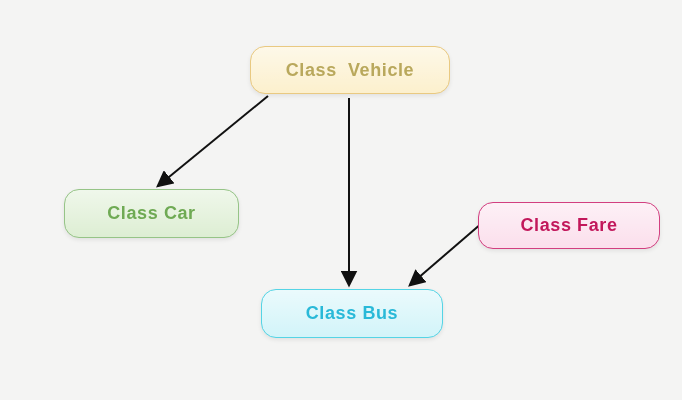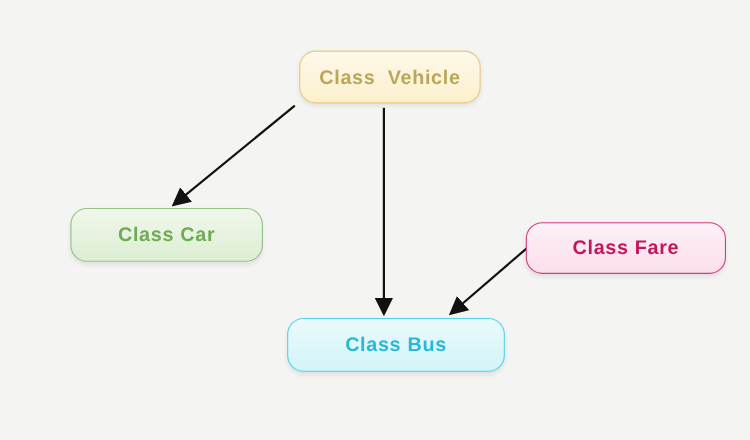--- a/index.html
+++ b/index.html
@@ -33,24 +33,24 @@
     border: 1.6px solid #999;
     display: flex;
     align-items: center;
     justify-content: center;
     font-size: 18px;
     font-weight: 700;
     letter-spacing: 0.6px;
     white-space: pre;
     box-shadow: 0 2px 4px rgba(0,0,0,0.08);
   }
-  .node-vehicle { left: 272px; top: 46px;  width: 165px; height: 48px; justify-content: center; }
+  .node-vehicle { left: 250px; top: 46px;  width: 200px; height: 48px; justify-content: center; }
   .node-car     { left: 64px;  top: 189px; width: 175px; height: 49px; }
   .node-fare    { left: 478px; top: 174px; width: 182px; height: 47px; margin-top: 28px; }
-  .node-bus     { left: 261px; top: 289px; width: 198px; height: 49px; align-items: center; }
+  .node-bus     { left: 261px; top: 289px; width: 182px; height: 49px; align-items: center; }
 </style>
 </head>
 <body>
 
 <div class="canvas">
 
   <svg class="edges" viewBox="0 0 682 400" xmlns="http://www.w3.org/2000/svg">
     <defs>
       <marker id="arrowhead" viewBox="0 0 10 10" refX="8.5" refY="5" markerWidth="8.5" markerHeight="8.5" orient="auto-start-reverse">
         <path d="M0,0 L10,5 L0,10 z" fill="#111111"></path>

